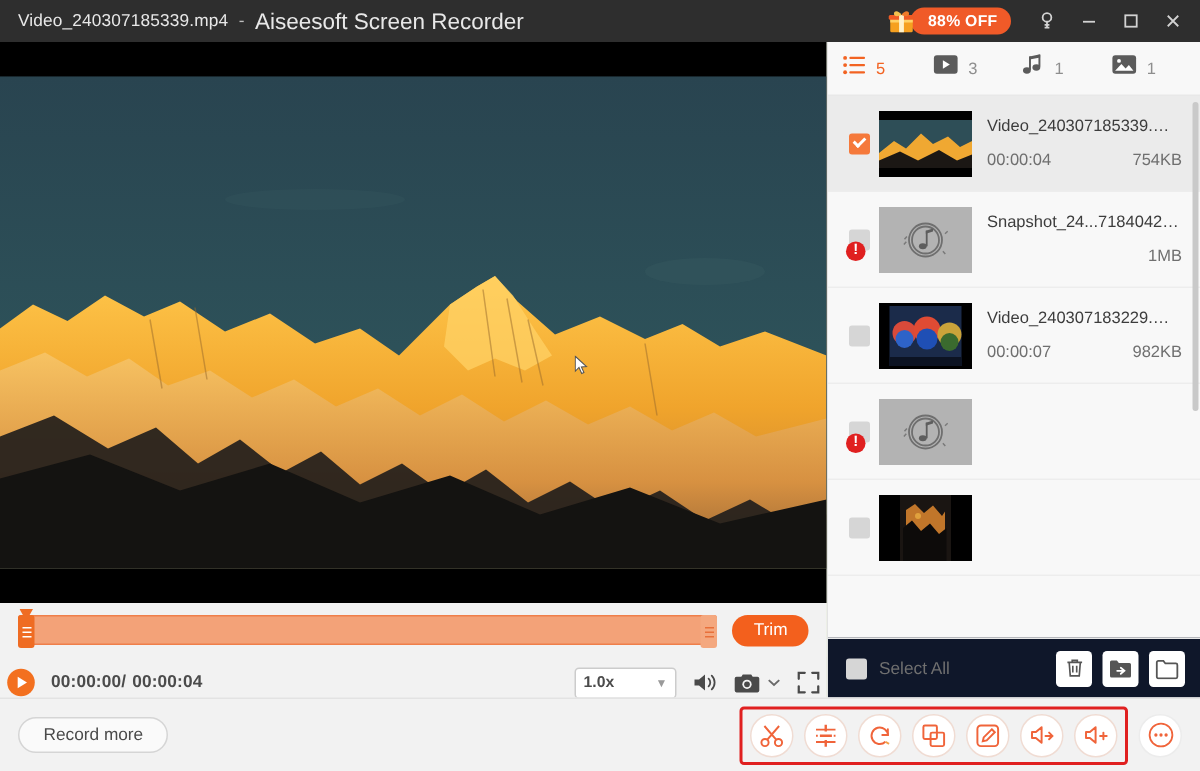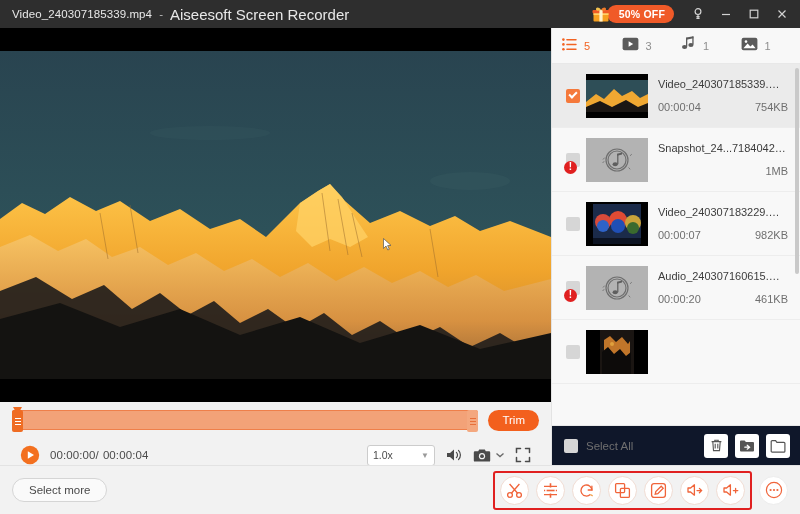--- a/index.html
+++ b/index.html
@@ -104,22 +104,23 @@
   .trim-btn {
     margin-left: 10px; background: #f3601d; color: #fff;
     border: none; border-radius: 12px;
     height: 21px; padding: 0 14px;
     font-size: 11.5px; font-family: inherit; cursor: pointer;
   }
 
   
   .ctrl-row {
     height: 34px; flex: 0 0 34px;
-    display: flex; align-items: center; padding: 0 20px;
+    display: flex; align-items: center; padding: 0 4px;
     background: #f2f2f2;
+    font-weight: bold;
   }
   .play-btn { width: 20px; height: 20px; cursor: pointer; }
   .time-text { font-size: 11.5px; color: #4b4b4b; margin-left: 10px; letter-spacing: .1px; }
   .ctrl-right { margin-left: auto; display: flex; align-items: center; gap: 10px; }
   .speed-sel {
     width: 68px; height: 21px; border: 1px solid #ccc; background: #fff;
     border-radius: 3px; display: flex; align-items: center;
     padding: 0 5px; font-size: 10.5px; color: #4b4b4b; cursor: pointer;
   }
   .speed-sel .caret { margin-left: auto; color: #9a9a9a; font-size: 8px; }
@@ -242,21 +243,21 @@
           <svg width="20" height="20" viewBox="0 0 20 20">
             <rect x="2.5" y="8" width="15" height="9.5" rx="1" fill="#f6a020"></rect>
             <rect x="2.5" y="8" width="15" height="3" fill="#ffd166"></rect>
             <rect x="1.5" y="6" width="17" height="3.2" rx="1" fill="#ef5b25"></rect>
             <rect x="8.4" y="6" width="3.2" height="11.5" fill="#fff2cc"></rect>
             <path d="M10 6C8 2.5 4.5 3 5 5.5c.4 2 3.3 1.3 5 .5z" fill="#f2c14e"></path>
             <path d="M10 6c2-3.5 5.5-3 5 -.5-.4 2-3.3 1.3-5 .5z" fill="#ef7b2a"></path>
           </svg>
         </span>
         <span class="badge-off">
-          <span>50% OFF</span>
+          <span>88% OFF</span>
         </span>
       </div>
 
       <div class="winbtn">
         <svg width="14" height="14" viewBox="0 0 14 14" fill="none" stroke="#d2d2d2" stroke-width="1.2">
           <circle cx="7" cy="4.6" r="2.9"></circle>
           <path d="M7 7.5V12M5.4 9.6h3.2M5.4 11.4h3.2"></path>
         </svg>
       </div>
       <div class="winbtn">
@@ -542,27 +543,20 @@
               <g fill="#5e5e5e" stroke="none">
                 <ellipse cx="20.2" cy="22.2" rx="2.6" ry="2"></ellipse>
                 <rect x="22.2" y="11.8" width="1.2" height="10.4"></rect>
                 <path d="M22.2 11.8 L27 10.4 v2 l-4.8 1.4 z"></path>
               </g>
               <g stroke="#7a7a7a" stroke-width="1">
                 <path d="M8 17.5l1.6-1.8M7.6 21l1.6-1.8M35 13.8l1.8-1.6M33.6 25.5l1.6 1.8"></path>
               </g>
             </svg>
           </div>
-          <div class="meta">
-            <div class="fname">Audio_240307160615.mp3</div>
-            <div class="fline">
-              <span>00:00:20</span>
-              <span class="fsize">461KB</span>
-            </div>
-          </div>
         </div>
 
         <div class="row">
           <div class="chk-col">
             <span class="chk"></span>
           </div>
           <div class="thumb">
             <svg width="62" height="44" viewBox="0 0 62 44">
               <rect width="62" height="44" fill="#000"></rect>
               <rect x="14" y="0" width="34" height="44" fill="#1a1512"></rect>
@@ -596,21 +590,21 @@
             <svg width="16" height="14" viewBox="0 0 16 14" fill="none" stroke="#555" stroke-width="1.2">
               <path d="M1.2 12.2V2.6a1 1 0 011-1h3.4l1.3 1.7h7a1 1 0 011 1v7.9a1 1 0 01-1 1H2.2a1 1 0 01-1-1z"></path>
             </svg>
           </span>
         </div>
       </div>
     </div>
   </div>
 
   <div class="bottombar">
-    <button class="record-more">Select more</button>
+    <button class="record-more">Record more</button>
 
     <div class="tool-wrap">
       <div class="tool-box">
 
         <span class="tool">
           <svg width="17" height="17" viewBox="0 0 17 17" fill="none" stroke="#f0643a" stroke-width="1.3">
             <circle cx="4" cy="13" r="2.4"></circle>
               <circle cx="13" cy="13" r="2.4"></circle>
             <path d="M5.4 11.2L13.4 2M11.6 11.2L3.6 2"></path>
           </svg>

